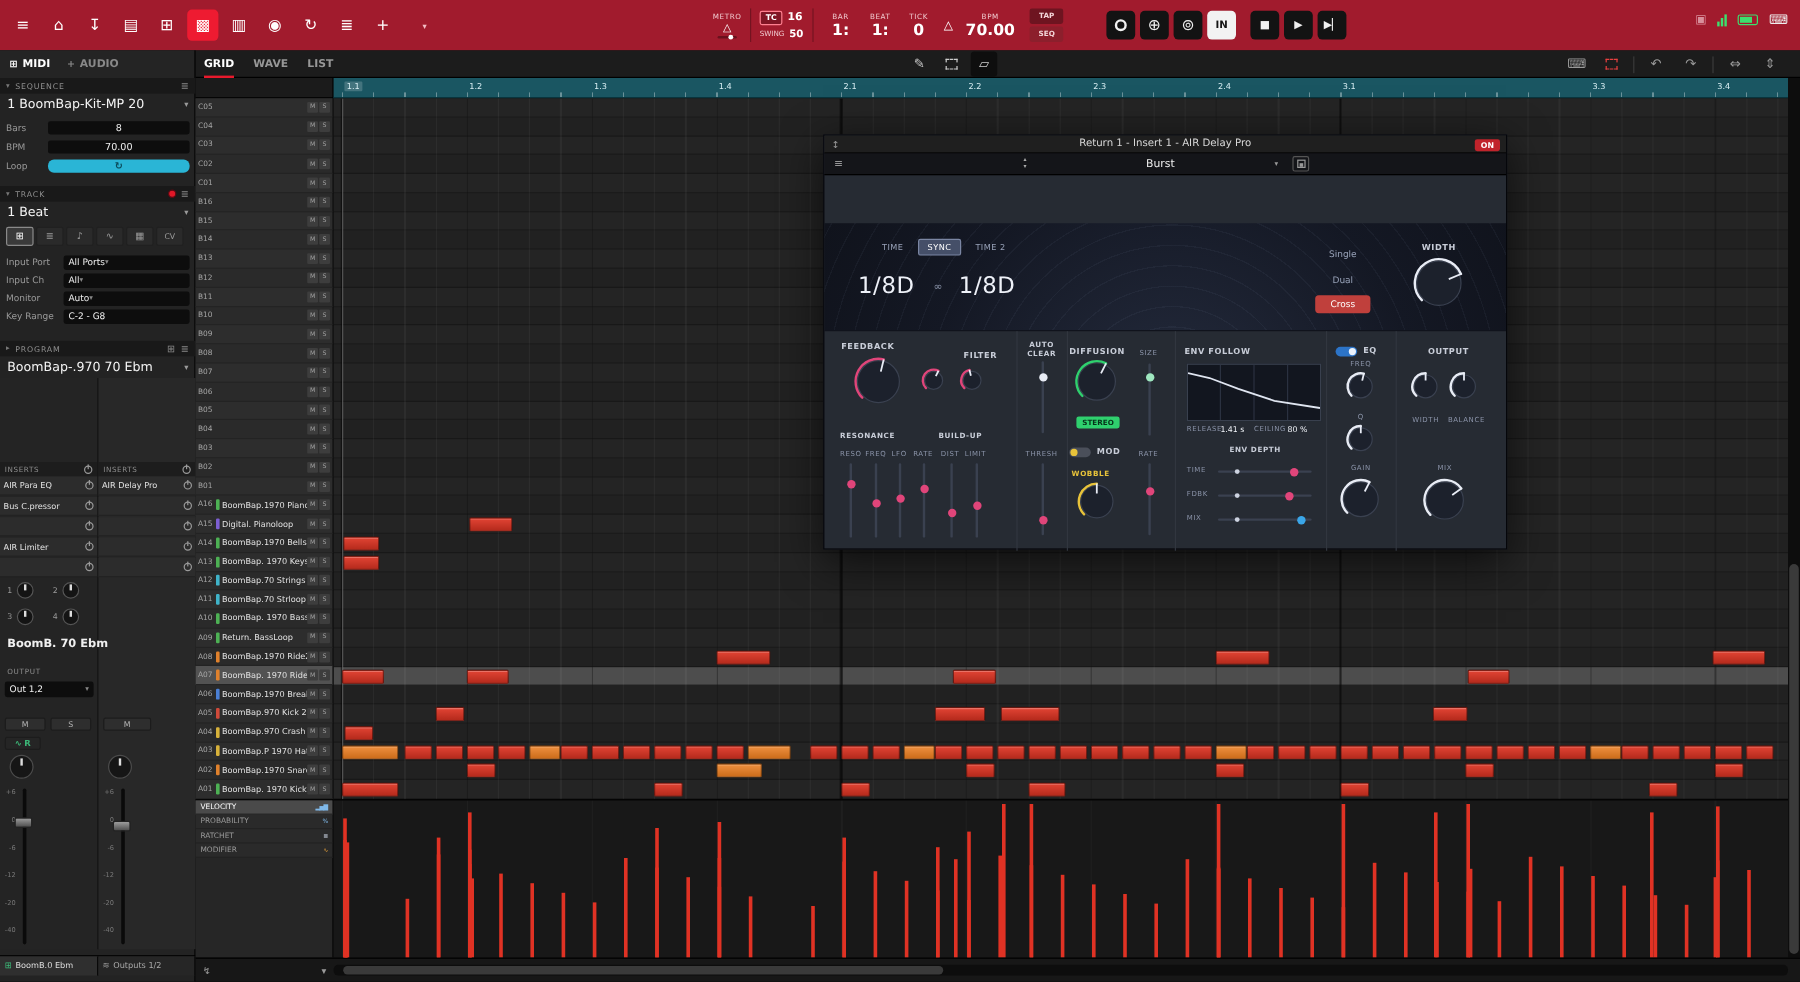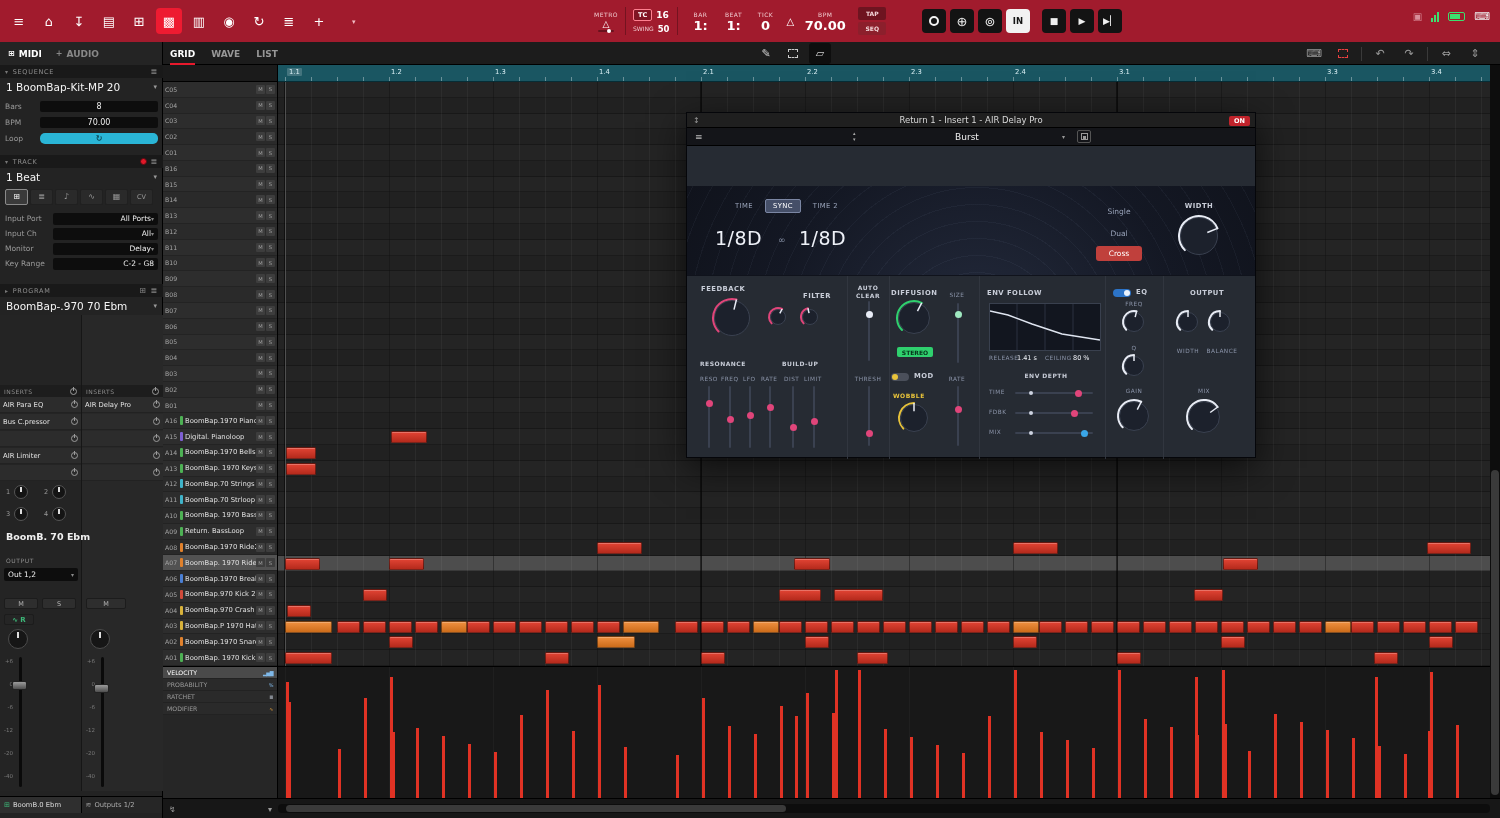--- a/index.html
+++ b/index.html
@@ -69,21 +69,21 @@
 .reddot{width:7px;height:7px;border-radius:50%;background:#e01828;border:1px solid #5a0a12;}
 .flex1{flex:1;}
 .sb-title{height:18px;display:flex;align-items:center;justify-content:space-between;padding:0 6px;font-size:10.5px;color:#f4f4f4;}
 .sb-title .caret{color:#9a9a9a;font-size:7px;}
 .sb-kv{height:14px;display:flex;align-items:center;gap:5px;padding:0 5px;}
 .sb-kv .k{font-size:7.5px;color:#9a9a9a;width:30px;}
 .sb-kv .v{flex:1;background:#0d0d0d;height:11px;display:flex;align-items:center;justify-content:center;font-size:8px;color:#eee;border-radius:2px;}
 .loop-toggle{flex:1;height:11px;background:#2ab5d6;border-radius:5px;display:flex;align-items:center;justify-content:center;color:#0b4a5a;font-size:8px;font-weight:bold;}
 .sb-sel{height:15px;display:flex;align-items:center;gap:4px;padding:0 5px;}
 .sb-sel .k{font-size:7.5px;color:#9a9a9a;width:44px;}
-.sb-sel .v{flex:1;background:#0d0d0d;height:12px;display:flex;align-items:center;padding:0 4px;font-size:7.5px;color:#eee;border-radius:2px;justify-content:flex-end;}
+.sb-sel .v{flex:1;background:#0d0d0d;height:12px;display:flex;align-items:center;padding:0 4px;font-size:7.5px;color:#eee;border-radius:2px;justify-content:flex-start;}
 .sb-sel .v .caret{color:#888;font-size:6px;}
 .ticorow{height:19px;display:flex;gap:2px;padding:0 5px;align-items:center;}
 .tico{width:23px;height:16px;display:flex;align-items:center;justify-content:center;background:#2a2a2a;color:#9a9a9a;font-size:8px;border-radius:2px;border:1px solid #202020;}
 .tico.on{background:#3a3a3a;color:#fff;border-color:#8a8a8a;}
 .panelA{position:absolute;left:0;top:250px;width:81px;height:476px;background:#242424;}
 .panelB{position:absolute;left:82px;top:250px;width:81px;height:476px;background:#282828;}
 .vdiv{position:absolute;left:81px;top:250px;width:1px;height:476px;background:#161616;}
 .ins-head{position:absolute;height:12px;display:flex;align-items:center;gap:3px;padding:0 4px;font-size:6px;color:#8f8f8f;letter-spacing:.5px;background:#1d1d1d;width:81px;}
 .ins-slot{position:absolute;width:81px;height:16px;background:#2c2c2c;border-bottom:1px solid #222;display:flex;align-items:center;gap:3px;padding:0 3px;}
 .ins-slot .nm{flex:1;font-size:6.8px;color:#e2e2e2;white-space:nowrap;overflow:hidden;}
@@ -376,21 +376,21 @@
         <div class="sb-sel">
           <div class="k">Input Ch</div>
           <div class="v">
             <span>All</span>
             <span class="caret">▾</span>
           </div>
         </div>
         <div class="sb-sel">
           <div class="k">Monitor</div>
           <div class="v">
-            <span>Delay</span>
+            <span>Auto</span>
             <span class="caret">▾</span>
           </div>
         </div>
         <div class="sb-sel">
           <div class="k">Key Range</div>
           <div class="v">
             <span>C-2 - G8</span>
           </div>
         </div>
       </div>

